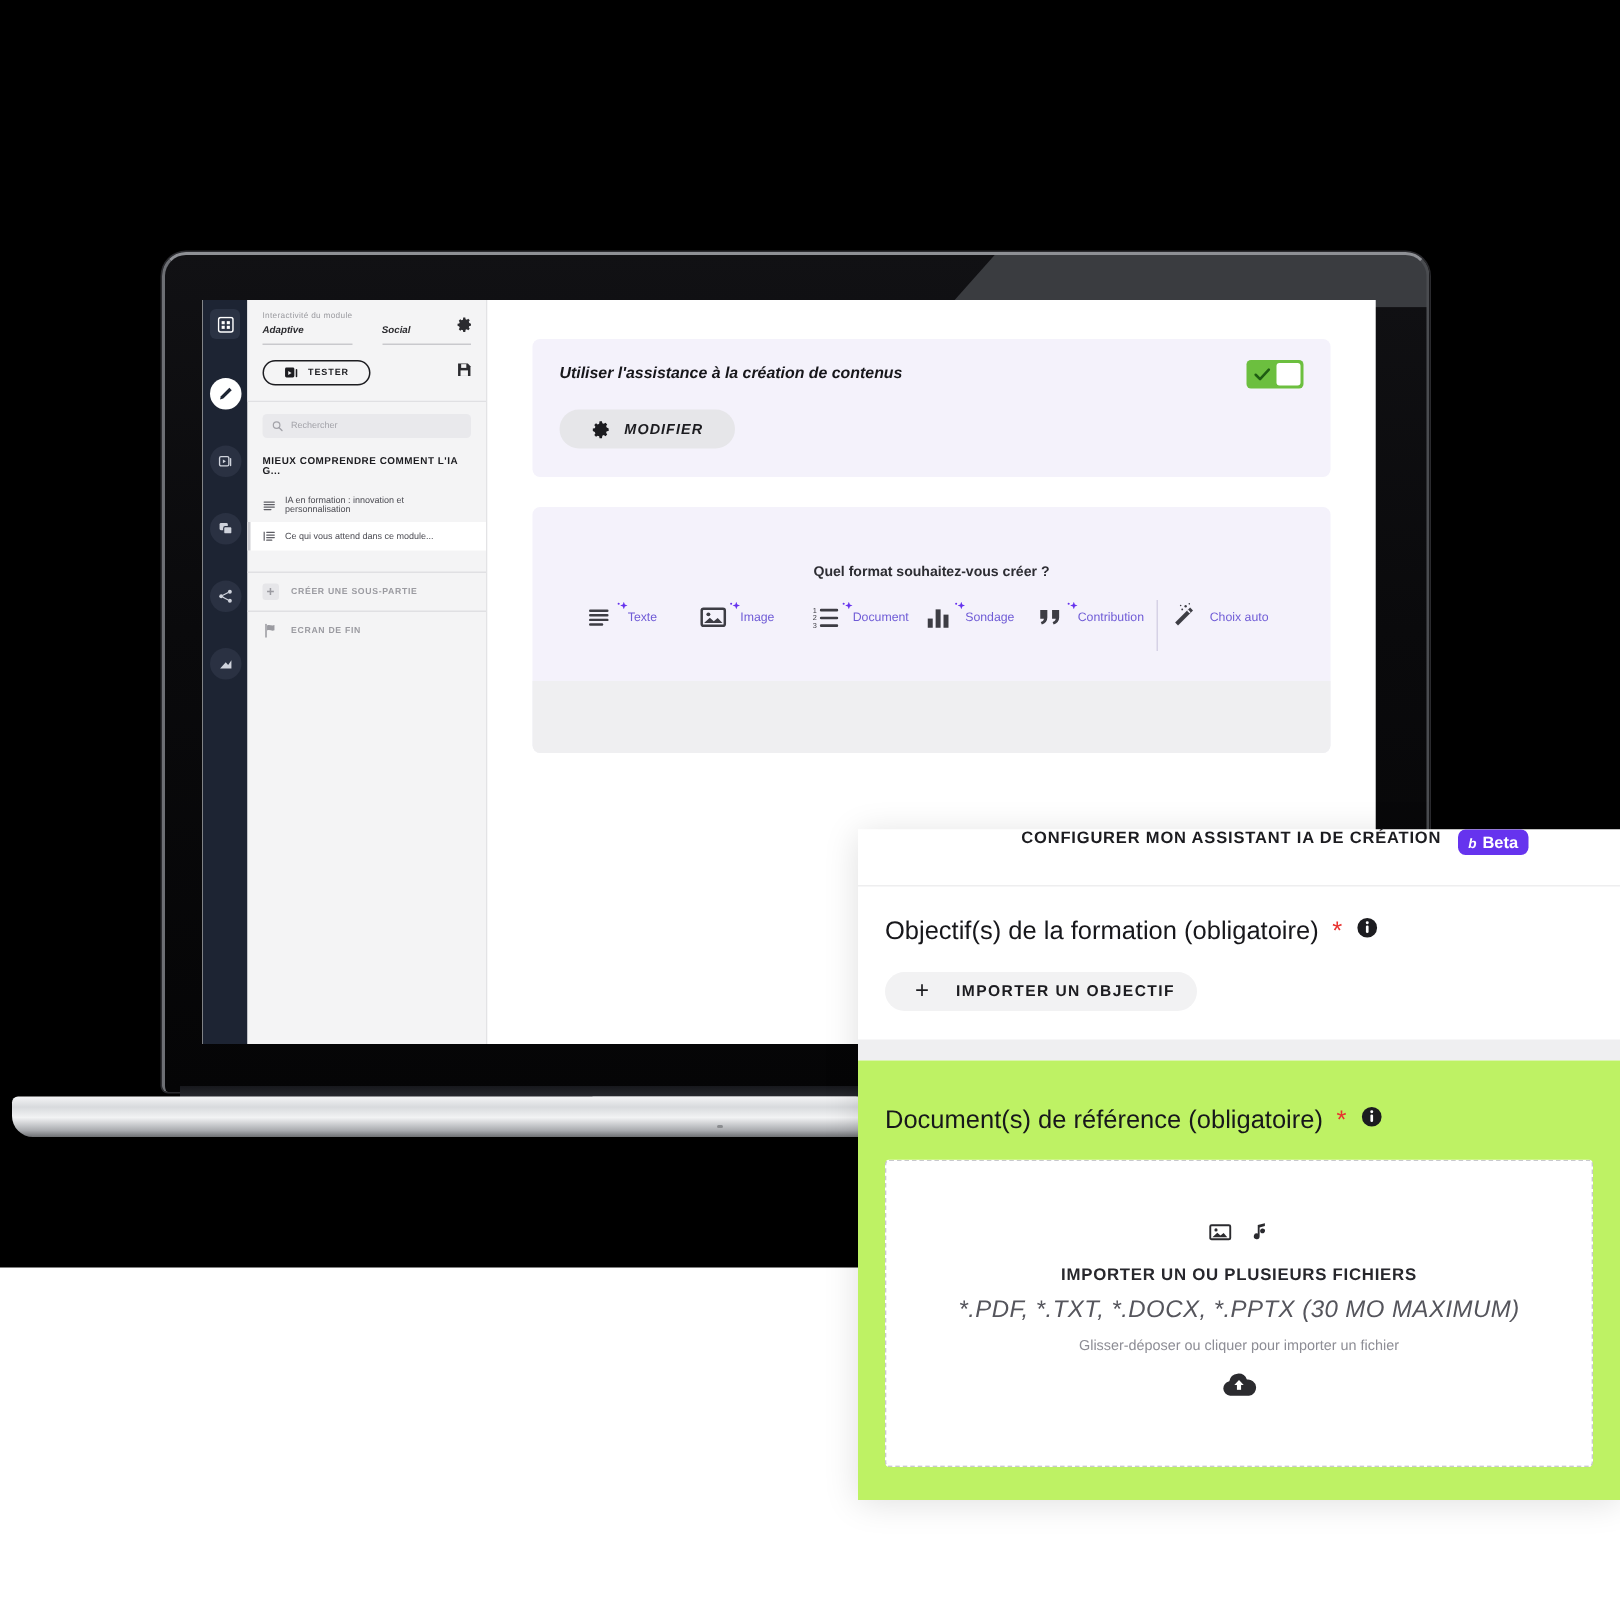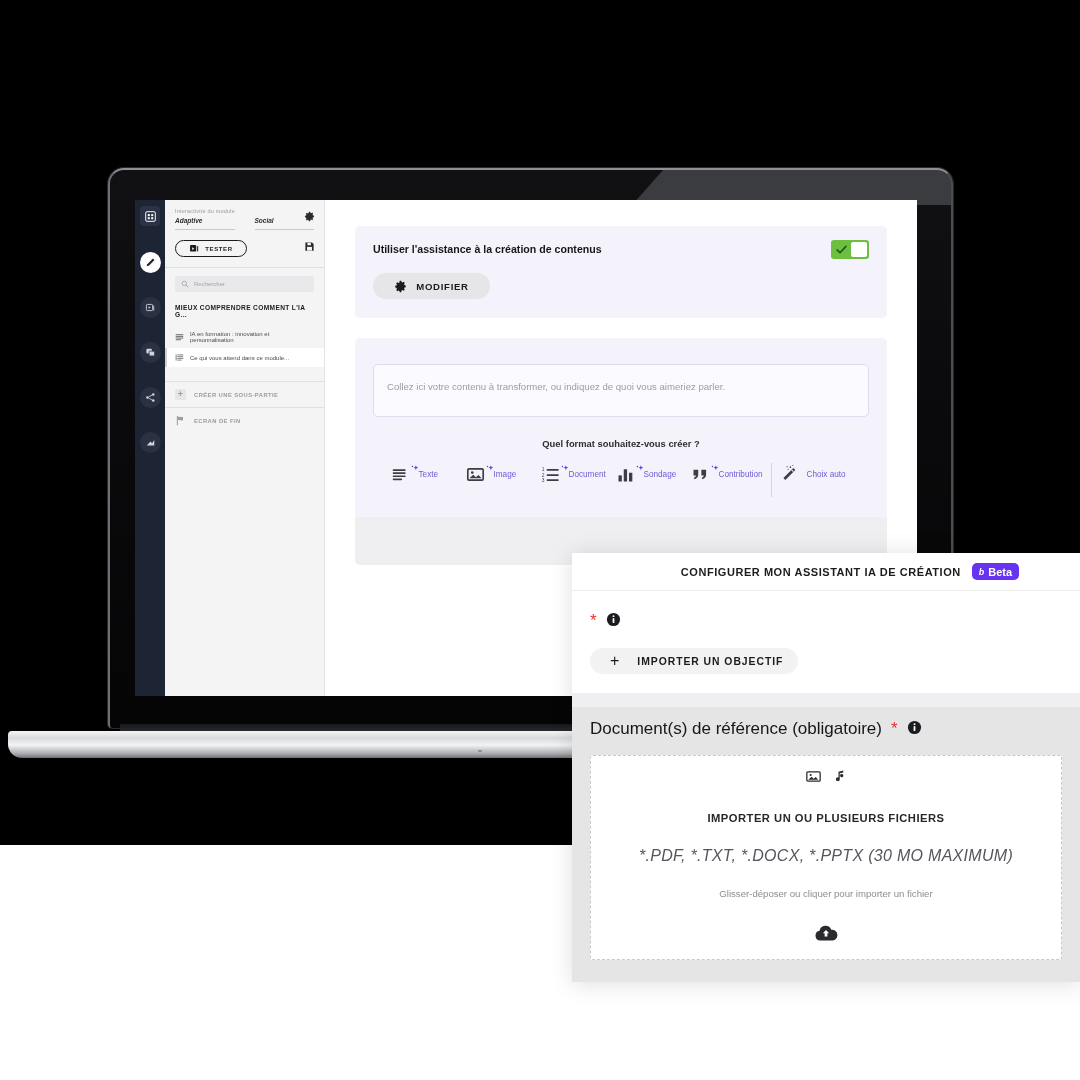--- a/index.html
+++ b/index.html
@@ -142,20 +142,21 @@
     width: 11px; height: 11px; background: #e6e6e9; border-radius: 2px;
     display: flex; align-items: center; justify-content: center;
     color: #9b9ba1; font-size: 9px; line-height: 1;
   }
 
   .canvas { flex: 1; background: #ffffff; padding: 26px 30px 0 30px; overflow: hidden; }
 
   .card-assist {
     background: #f4f2fb; border-radius: 5px; padding: 17px 18px 19px 18px;
     position: relative;
+    font-style: italic;
   }
   .assist-title { font-size: 10.6px; font-weight: bold; color: #17171b; }
   .toggle {
     position: absolute; right: 18px; top: 14px; width: 38px; height: 19px;
     background: #6cbf3f; border-radius: 3px; display: flex; align-items: center;
     justify-content: space-between; padding: 2px;
   }
   .toggle-check { width: 17px; display: flex; align-items: center; justify-content: center; }
   .toggle-knob { width: 16px; height: 15px; background: #ffffff; border-radius: 2px; }
   .modifier-btn {
@@ -189,21 +190,21 @@
   .fmt-label { font-size: 8.2px; color: #6f5bd6; }
   .fmt-div { width: 1px; height: 34px; background: #d6d2e6; margin: 0 6px; align-self: center; }
   .card-ai-foot { height: 48px; background: #efeff1; border-radius: 0 0 5px 5px; margin: 0 -18px; }
 
   
   .panel {
     position: absolute; left: 572px; top: 553px; width: 508px; background: #ffffff;
     box-shadow: 0 2px 22px rgba(0,0,0,.13);
   }
   .panel-head {
-    height: 38px; background: #ffffff; display: flex; align-items: center;
+    height: 38px; background: #ffffff; display: flex; align-items: flex-start;
     justify-content: center; gap: 11px; border-bottom: 1px solid #eeeeef;
     padding-left: 48px;
   }
   .panel-title { font-size: 11px; font-weight: bold; letter-spacing: .55px; color: #1c1c20; }
   .beta {
     background: #6633ee; color: #ffffff; border-radius: 5px; height: 17px;
     display: flex; align-items: center; gap: 4px; padding: 0 7px;
   }
   .beta-b { font-size: 9px; font-weight: bold; font-style: italic; }
   .beta-t { font-size: 11px; font-weight: bold; }
@@ -211,25 +212,25 @@
   .field-label { display: flex; align-items: center; gap: 9px; }
   .field-label .txt { font-size: 17px; color: #17171b; }
   .req { color: #e8322f; font-size: 17px; }
   .add-btn {
     margin-top: 17px; height: 26px; width: 208px; background: #f2f2f3;
     border-radius: 13px; display: flex; align-items: center; gap: 18px; padding-left: 20px;
   }
   .add-btn .pl { font-size: 16px; color: #1c1c20; line-height: 1; }
   .add-btn .lb { font-size: 10.4px; font-weight: bold; letter-spacing: .95px; color: #1c1c20; }
   .panel-divider { height: 14px; background: #efeff1; margin-top: 19px; }
-  .panel-body2 { padding: 12px 18px 22px 18px; background: #e5e5e5; }
+  .panel-body2 { padding: 30px 18px 22px 18px; background: #bef264; }
   .dropzone {
     margin-top: 16px; border: 1.5px dashed #c9c9cd; border-radius: 3px;
     height: 205px; display: flex; flex-direction: column; align-items: center;
-    justify-content: center; gap: 23px; background: #ffffff;
+    justify-content: center; gap: 9px; background: #ffffff;
   }
   .dz-icons { display: flex; align-items: center; gap: 10px; }
   .dz-title { font-size: 11.2px; font-weight: bold; letter-spacing: .5px; color: #27272c; }
   .dz-types { font-size: 16px; font-style: italic; color: #55555c; letter-spacing: .3px; }
   .dz-hint { font-size: 9.6px; color: #8d8d95; }
   .dz-cloud { margin-top: 2px; }
 
   
   .sliver-black {
     position: absolute; left: 1053px; top: 730px; width: 27px; height: 36px; background: #000;
@@ -400,23 +401,20 @@
               <svg width="13" height="13" viewBox="0 0 16 16">
                   <path d="M8 5.2A2.8 2.8 0 1 0 8 10.8 2.8 2.8 0 0 0 8 5.2zm0 1.6a1.2 1.2 0 1 1 0 2.4 1.2 1.2 0 0 1 0-2.4z" fill="#1c1c20"></path>
                   <path d="M7 1h2l.3 1.6 1.2.5 1.4-.9 1.4 1.4-.9 1.4.5 1.2L14.5 7v2l-1.6.3-.5 1.2.9 1.4-1.4 1.4-1.4-.9-1.2.5L9 15H7l-.3-1.6-1.2-.5-1.4.9-1.4-1.4.9-1.4-.5-1.2L1.5 9V7l1.6-.3.5-1.2-.9-1.4 1.4-1.4 1.4.9 1.2-.5z" fill="#1c1c20"></path>
                 </svg>
               <span>MODIFIER</span>
             </div>
           </div>
 
           <div class="card-ai">
 
-            <div class="ai-input">
-              <span>Collez ici votre contenu à transformer, ou indiquez de quoi vous aimeriez parler.</span>
-            </div>
 
             <div class="ai-q">Quel format souhaitez-vous créer ?</div>
 
             <div class="fmt-row">
 
               <div class="fmt">
                 <div class="fmt-ico">
                   <svg width="21" height="21" viewBox="0 0 24 24">
                       <path d="M4 7h13M4 10.5h13M4 14h13M4 17.5h9" stroke="#3d3d44" stroke-width="1.9" stroke-linecap="round"></path>
                     </svg>
@@ -536,20 +534,21 @@
     <div class="panel-head">
       <div class="panel-title">CONFIGURER MON ASSISTANT IA DE CRÉATION</div>
       <div class="beta">
         <span class="beta-b">b</span>
         <span class="beta-t">Beta</span>
       </div>
     </div>
 
     <div class="panel-body">
       <div class="field-label">
+        <span class="txt">Objectif(s) de la formation (obligatoire)</span>
         <span class="req">*</span>
         <span>
           <svg width="15" height="15" viewBox="0 0 16 16">
               <circle cx="8" cy="8" r="7" fill="#1c1c20"></circle>
               <circle cx="8" cy="4.4" r="1.05" fill="#fff"></circle>
               <rect x="7.05" y="6.4" width="1.9" height="5.4" rx=".9" fill="#fff"></rect>
             </svg>
         </span>
       </div>
       <div class="add-btn">

